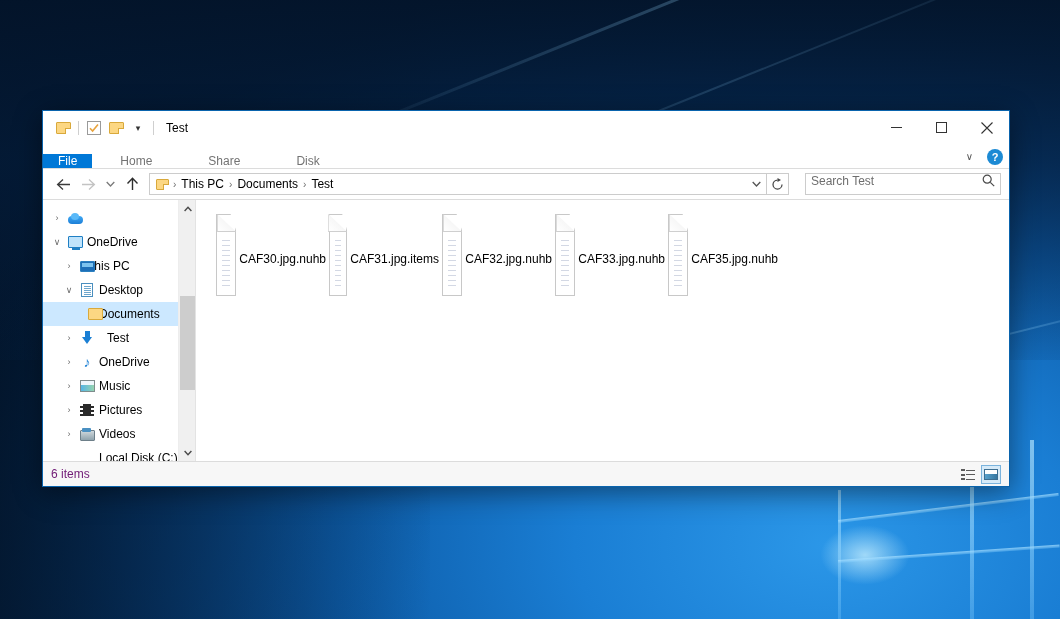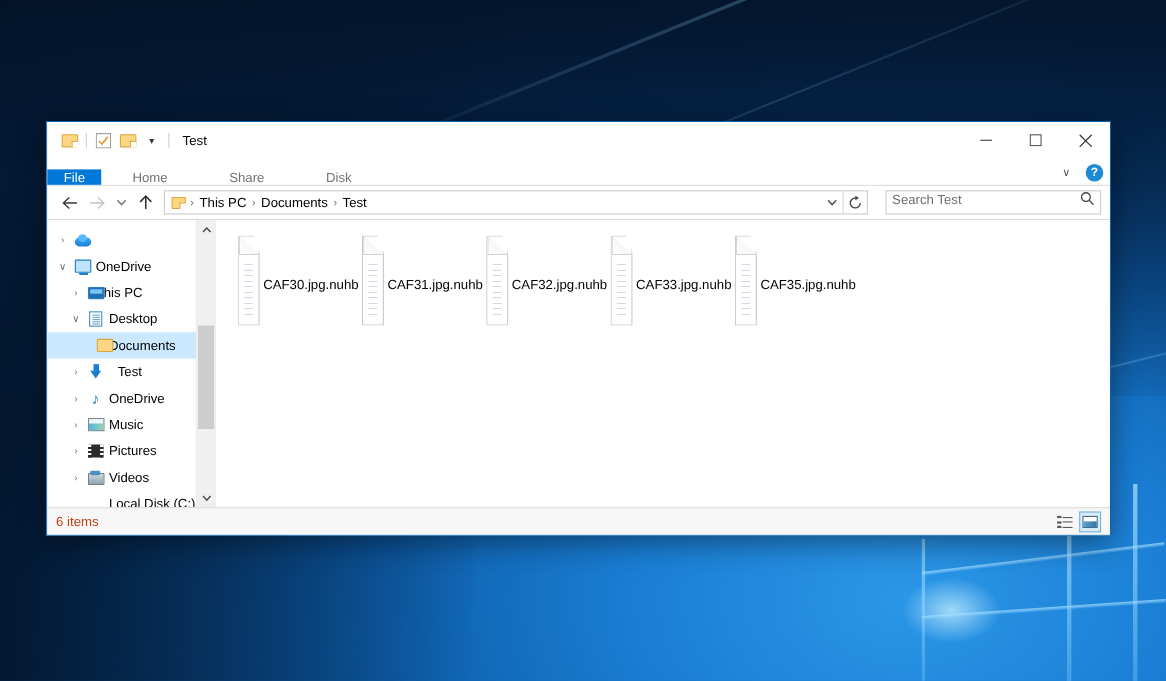--- a/index.html
+++ b/index.html
@@ -398,21 +398,21 @@
   .statusbar {
     height: 25px;
     border-top: 1px solid #dcdcdc;
     background: #f7f7f7;
     display: flex;
     align-items: center;
     padding: 0 8px;
     flex: none;
     position: relative;
   }
-  .status-text { font-size: 12px; color: #c2410c; }
+  .status-text { font-size: 12px; color: #701a75; }
   .view-toggles {
     position: absolute; right: 8px; top: 0; height: 25px;
     display: flex; align-items: center; gap: 3px;
   }
   .vbtn {
     width: 20px; height: 19px;
     display: flex; align-items: center; justify-content: center;
     border: 1px solid transparent;
   }
   .vbtn.active { border-color: #7ab3dd; background: #d6eaf8; }
@@ -681,21 +681,21 @@
             <div class="fname">CAF30.jpg.nuhb</div>
           </div>
 
           <div class="file-item">
             <div class="doc-ico">
               <div class="doc-page"></div>
               <div class="doc-lines top-short"></div>
               <div class="doc-lines" style="top:26px;"></div>
               <div class="doc-fold"></div>
             </div>
-            <div class="fname">CAF31.jpg.nuhb</div>
+            <div class="fname">CAF31.jpg.items</div>
           </div>
 
           <div class="file-item">
             <div class="doc-ico">
               <div class="doc-page"></div>
               <div class="doc-lines top-short"></div>
               <div class="doc-lines" style="top:26px;"></div>
               <div class="doc-fold"></div>
             </div>
             <div class="fname">CAF32.jpg.nuhb</div>

